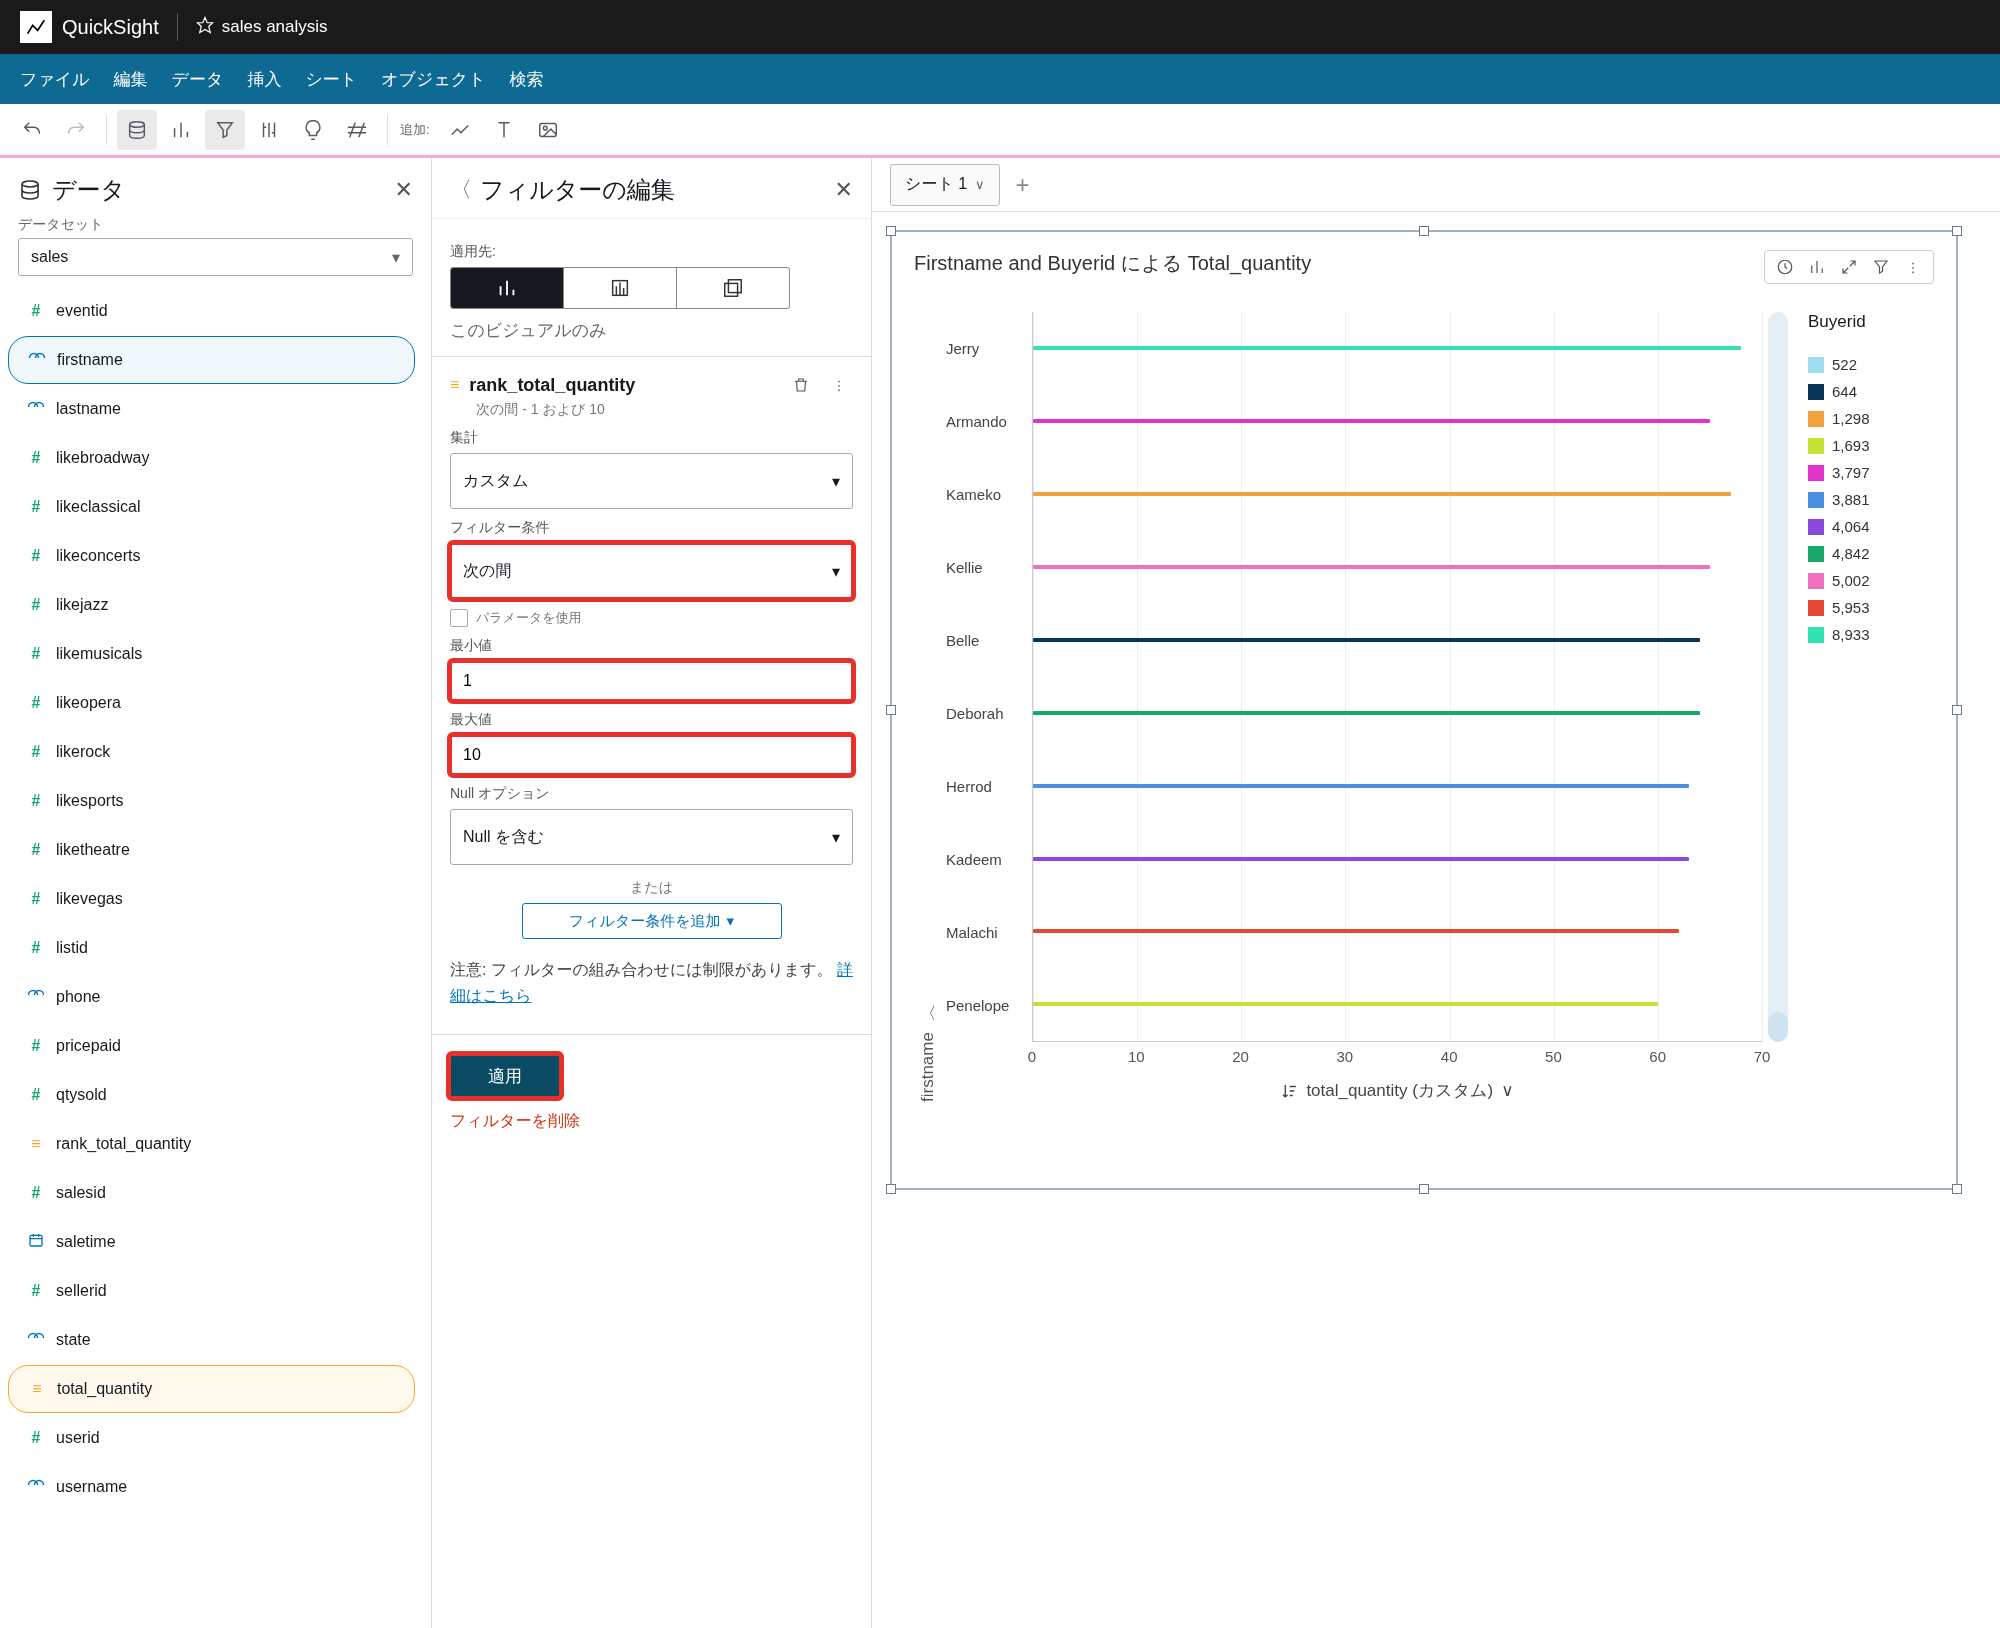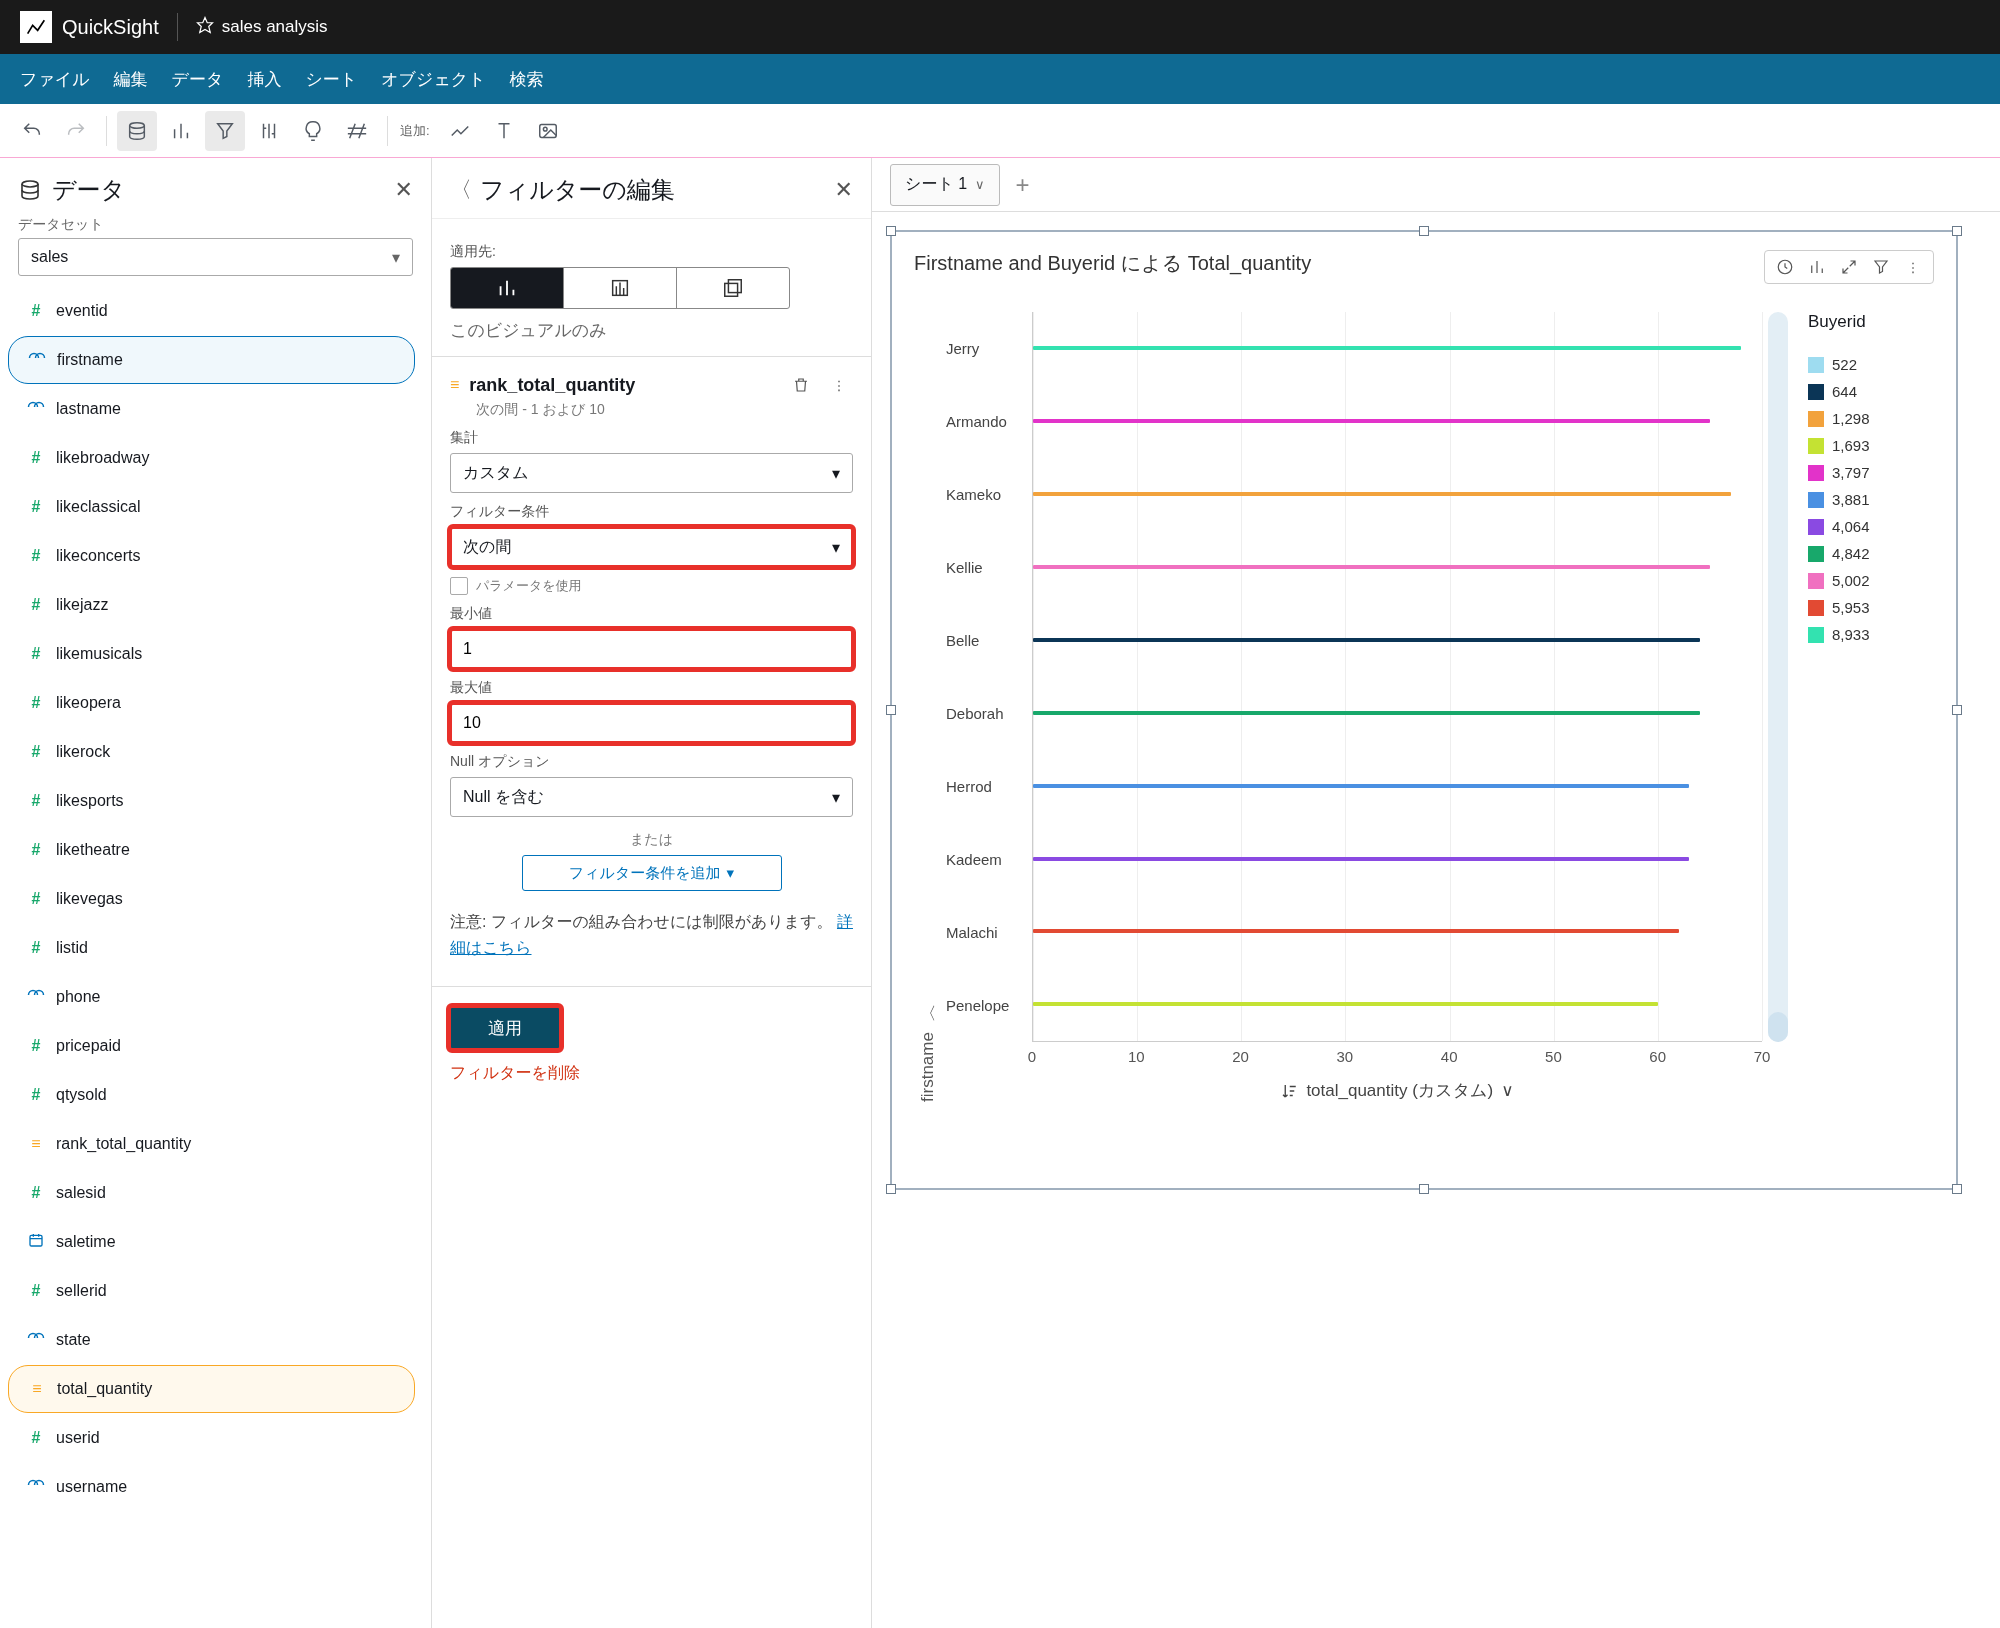--- a/index.html
+++ b/index.html
@@ -11,21 +11,21 @@
 .logo-icon { background: #fff; color: #000; width: 32px; height: 32px; display: flex; align-items: center; justify-content: center; }
 .logo-icon svg { width: 20px; height: 20px; }
 .topbar-div { height: 28px; width: 1px; background: #555; }
 .topbar-title { display: flex; align-items: center; gap: 8px; font-size: 17px; }
 
 
 .menubar { background: #0f6a93; color: #fff; height: 50px; display: flex; align-items: center; padding: 0 20px; gap: 24px; font-size: 17px; }
 .menubar span { cursor: pointer; }
 
 
-.toolbar { height: 54px; border-bottom: 1px solid #f9a8d4; display: flex; align-items: center; padding: 0 12px; gap: 4px; }
+.toolbar { height: 54px; border-bottom: 3px solid #f9a8d4; display: flex; align-items: center; padding: 0 12px; gap: 4px; }
 .tool { width: 40px; height: 40px; display: flex; align-items: center; justify-content: center; border-radius: 4px; cursor: pointer; color: #545b64; }
 .tool.active { background: #eaeaea; }
 .tool svg { width: 22px; height: 22px; stroke: currentColor; fill: none; stroke-width: 1.6; }
 .tool-div { height: 30px; width: 1px; background: #ddd; margin: 0 6px; }
 .addlabel { font-size: 13px; color: #666; margin: 0 6px 0 2px; }
 
 
 .main { display: flex; height: calc(100% - 158px); }
 
 
@@ -60,21 +60,21 @@
 .scope-btns div:last-child { border-right: none; }
 .scope-btns div.on { background: #16191f; color: #fff; }
 .scope-btns svg { width: 22px; height: 22px; }
 .scope-txt { font-size: 17px; color: #666; margin: 10px 0 14px; }
 .filter-item { border-top: 1px solid #ddd; padding: 14px 0 8px; margin: 0 -18px; padding-left: 18px; padding-right: 18px; }
 .filter-item-hd { display: flex; align-items: center; gap: 10px; }
 .filter-item-hd .bars { color: #f9a825; font-weight: bold; font-size: 16px; }
 .filter-item-hd .nm { font-size: 18px; font-weight: 600; flex: 1; }
 .filter-item-hd .act { width: 28px; height: 28px; display: flex; align-items: center; justify-content: center; cursor: pointer; color: #555; }
 .filter-item-sub { font-size: 14px; color: #777; margin: 2px 0 0 26px; }
-.sel { height: 40px; border: 1px solid #aaa; border-radius: 3px; display: flex; align-items: center; justify-content: space-between; padding: 0 12px; font-size: 16px; cursor: pointer; width: 100%; }
+.sel { height: 56px; border: 1px solid #aaa; border-radius: 3px; display: flex; align-items: center; justify-content: space-between; padding: 0 12px; font-size: 16px; cursor: pointer; width: 100%; }
 .sel.hl, .inp.hl { outline: 5px solid #e8302a; outline-offset: -2px; gap: 29px; }
 .inp { height: 40px; border: 1px solid #aaa; border-radius: 3px; padding: 0 12px; font-size: 16px; width: 100%; }
 .chk { display: flex; align-items: center; gap: 8px; color: #777; margin-top: 10px; }
 .chk .box { width: 18px; height: 18px; border: 1px solid #aaa; border-radius: 2px; }
 .or-sep { text-align: center; font-size: 14px; color: #777; margin: 14px 0 6px; }
 .add-cond { display: flex; align-items: center; justify-content: center; gap: 6px; height: 36px; border: 1px solid #0073bb; color: #0073bb; border-radius: 3px; cursor: pointer; width: 260px; margin: 0 auto; font-size: 15px; }
 .note { font-size: 16px; color: #444; margin-top: 18px; line-height: 1.6; }
 .note a { color: #0073bb; text-decoration: underline; }
 .apply-row { border-top: 1px solid #ddd; margin: 18px -18px 0; padding: 20px 18px 0; }
 .apply-btn { background: #0a4b63; color: #fff; border: none; height: 42px; width: 110px; font-size: 17px; border-radius: 2px; cursor: pointer; outline: 5px solid #e8302a; outline-offset: -1px; }

